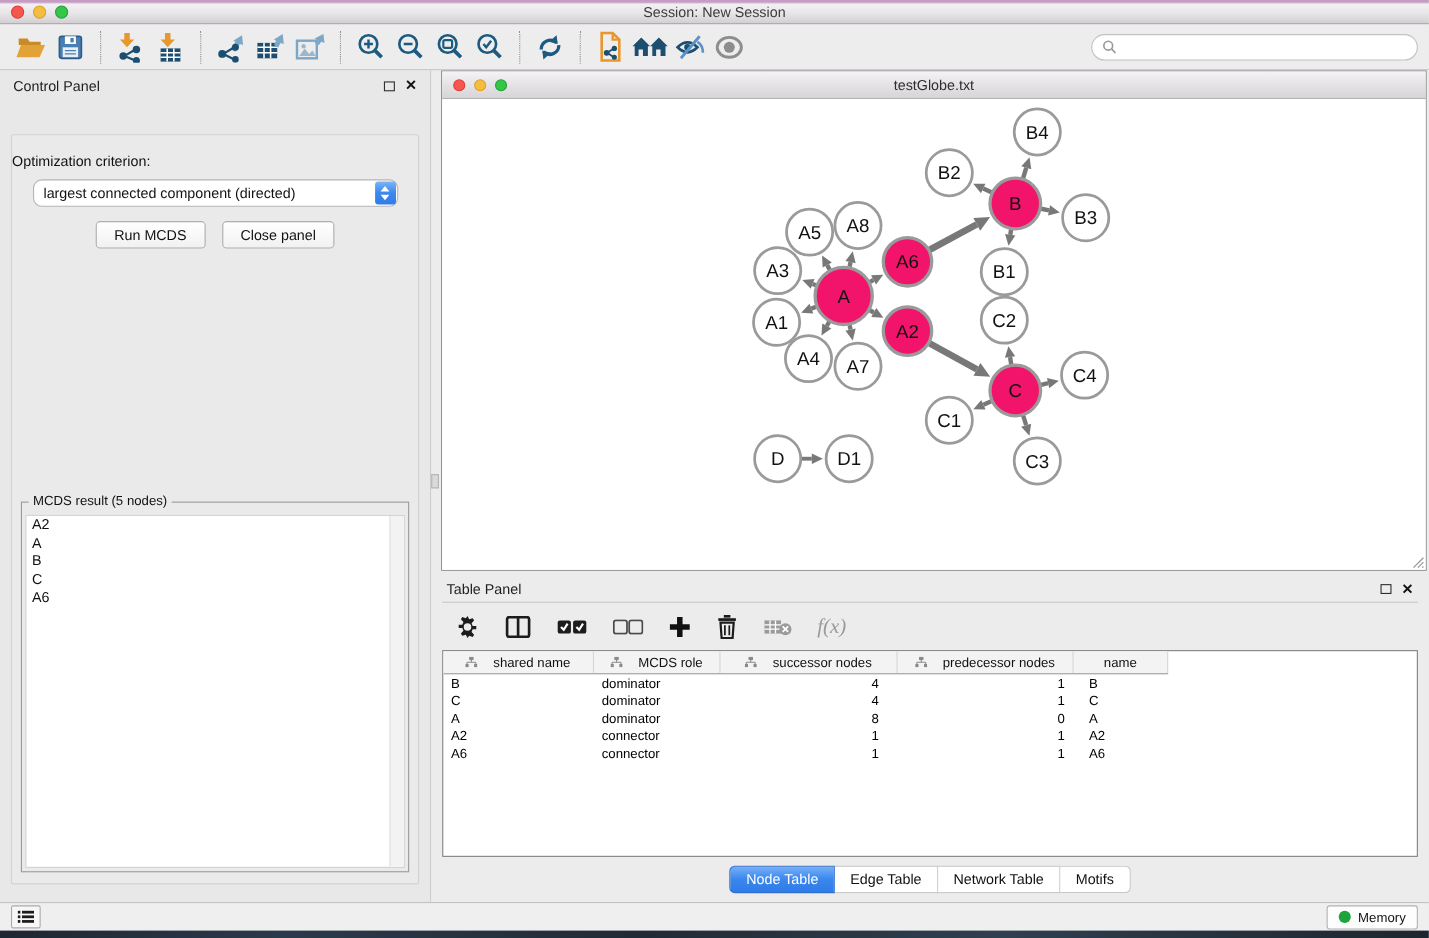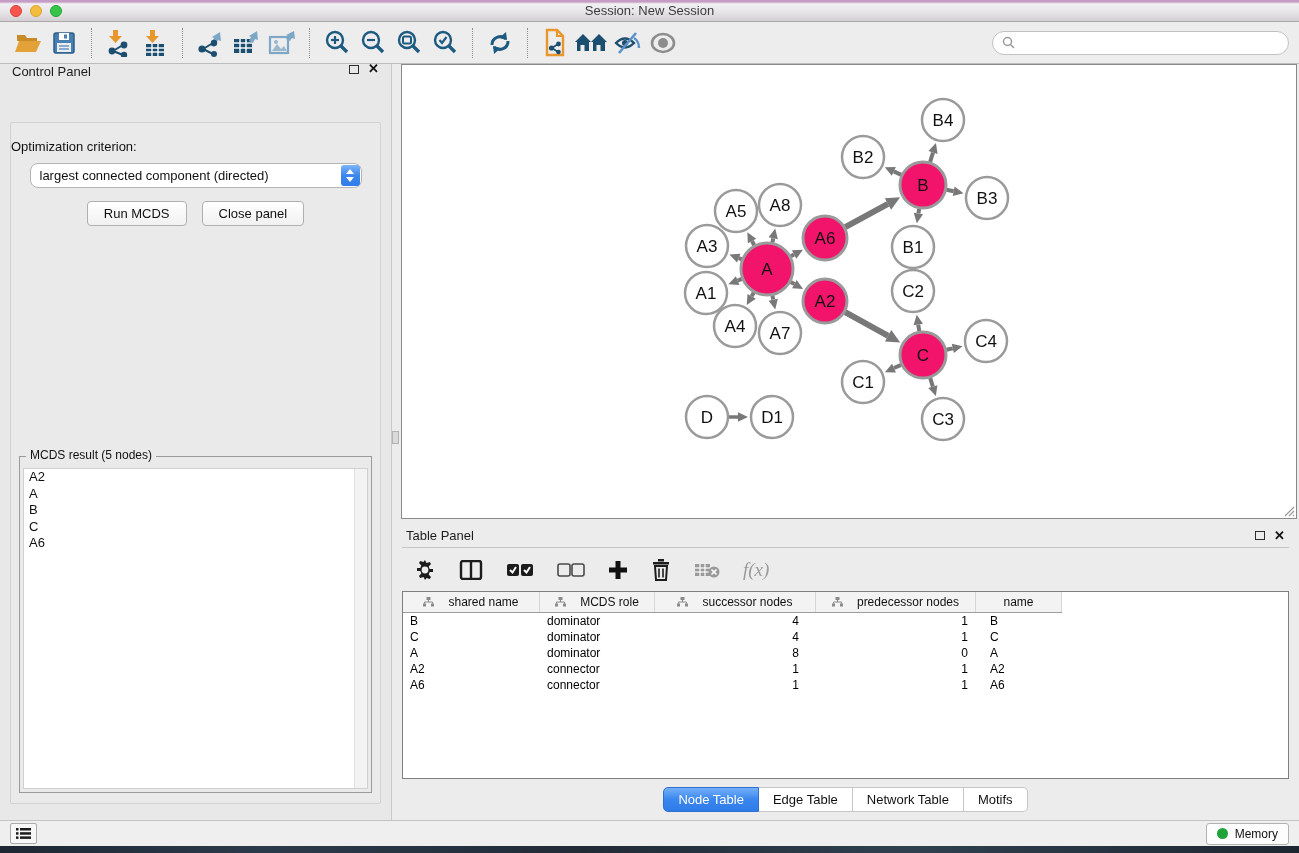--- a/index.html
+++ b/index.html
@@ -24,21 +24,21 @@
   .search-wrap { margin-left:auto; width:297px; height:24px; background:#fff; border:1px solid #c2c2c2;
     border-radius:12px; display:flex; align-items:center; padding:0 9px; gap:5px; }
   .search-wrap input { border:none; outline:none; flex:1; font-size:12px; background:transparent; }
 
   
   .main { display:flex; height:756px; }
   .control-panel { width:392px; background:#e8e8e8; border-right:1px solid #c9c9c9; position:relative; }
   .right-col { flex:1; position:relative; background:#ececec; }
 
   
-  .cp-header { height:28px; display:flex; align-items:flex-start; padding:0 12px;gap:24px; }
+  .cp-header { height:28px; display:flex; align-items:center; padding:0 12px;gap:24px; }
   .cp-title { font-size:13px; color:#1d1d1d; }
   .panel-btns { margin-left:auto; display:flex; gap:9px; align-items:center; }
   .float-icon { width:10px; height:9px; border:1.5px solid #2e2e2e; display:inline-block; }
   .close-x { font-size:13px; font-weight:bold; color:#111; line-height:10px; }
   .cp-tabs { display:flex; justify-content:center; }
   .cp-tab { background:#fff; border:1px solid #cfcfcf; border-left:none; padding:3px 13px; font-size:13px; color:#111; }
   .cp-tab:first-child { border-left:1px solid #cfcfcf; border-radius:4px 0 0 4px; }
   .cp-tab.active { background:linear-gradient(#74b0f8,#3a86ee 50%,#2e7ce9); color:#fff;
     border:1px solid #2f6fd0; border-radius:5px; margin:-1px; position:relative; z-index:2; }
   .cp-content { position:absolute; left:10px; right:10px; top:58px; bottom:16px;
@@ -312,20 +312,28 @@
             <div class="result-item">A6</div>
           </div>
       </div>
     </div>
   </div>
 
   <div class="right-col">
     <div class="split-handle"></div>
 
     <div class="network-window">
+      <div class="nw-titlebar">
+        <div class="lights">
+          <span class="light red"></span>
+          <span class="light yellow"></span>
+          <span class="light green"></span>
+        </div>
+        <span class="nw-title">testGlobe.txt</span>
+      </div>
       <div class="nw-canvas">
         <svg id="graph-svg" width="894" height="428" viewBox="0 0 894 428">
             <line x1="352.2728136779451" y1="155.1878449458328" x2="350.0268272203654" y2="150.9856767348772" stroke="#787878" stroke-width="4"></line>
             <polygon points="345.3130545084932,142.1663600481486 354.2160026465615,148.7466346967379 345.83765179416935,153.22471877301646" fill="#787878"></polygon>
             <line x1="370.37461795583283" y1="152.54034237128457" x2="371.23196257413645" y2="148.31956886578982" stroke="#787878" stroke-width="4"></line>
             <polygon points="373.2225618170375,138.51969566996928 375.8869023421512,149.2651035061678 366.5770228061217,147.37403422541183" fill="#787878"></polygon>
             <line x1="339.78885483284466" y1="169.33572768592379" x2="336.7473679882697" y2="168.16982439550338" stroke="#787878" stroke-width="4"></line>
             <polygon points="327.4099068152492,164.59046427917886 338.4475640435238,163.73453033831865 335.04717193301553,172.60511845268812" fill="#787878"></polygon>
             <line x1="339.87471930417064" y1="188.8853563393427" x2="335.63924235771105" y2="190.55177349860548" stroke="#787878" stroke-width="4"></line>
             <polygon points="326.3335828407372,194.21301658725093 333.9001518906045,186.1315852280429 337.3783328248176,194.97196176916808" fill="#787878"></polygon>

